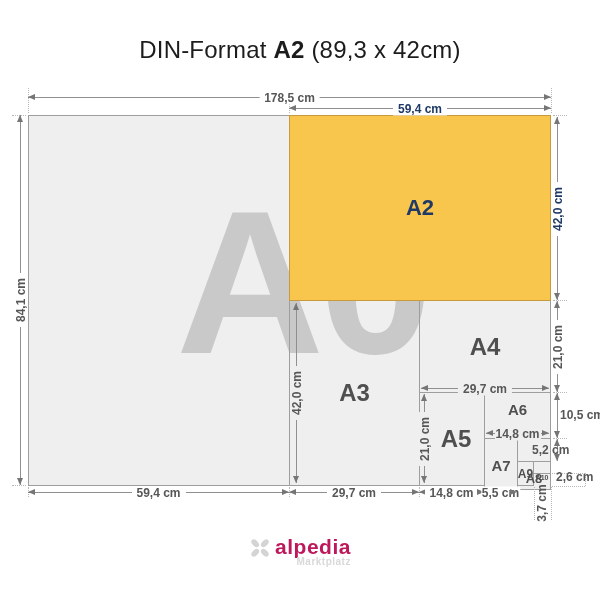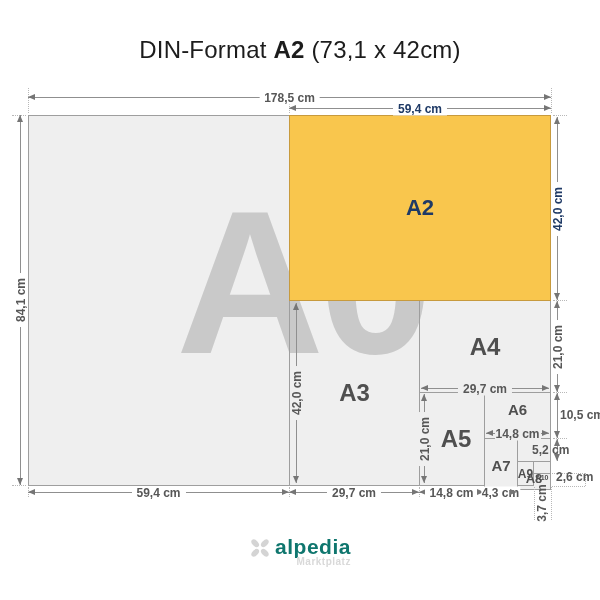--- a/index.html
+++ b/index.html
@@ -65,32 +65,32 @@
   
   .dot-v{position:absolute;width:0;border-left:1px dotted #B8B8B8;}
   .dot-h{position:absolute;height:0;border-top:1px dotted #B8B8B8;}
 
   
   .logo{position:absolute;left:0;top:536px;width:600px;
         display:flex;justify-content:center;align-items:flex-start;}
   .logo-icon{margin-right:4px;margin-top:1px;}
   .logo-icon ellipse{fill:#D4D4D4;}
   .logo-text{display:flex;flex-direction:column;align-items:flex-end;}
-  .logo-name{font-size:21px;font-weight:600;color:#0f766e;letter-spacing:.5px;line-height:22px;}
+  .logo-name{font-size:21px;font-weight:600;color:#be185d;letter-spacing:.5px;line-height:22px;}
   .logo-tag{font-size:10px;font-weight:600;color:#D9D9D9;letter-spacing:.5px;margin-top:-2px;}
 </style>
 </head>
 <body>
 
 <div id="stage">
 
   <div class="title">
     <span>DIN-Format</span>
     <span class="t-bold">A2</span>
-    <span>(73,1 x 42cm)</span>
+    <span>(89,3 x 42cm)</span>
   </div>
 
   <div class="paper" style="left:28px;top:115px;width:523px;height:371px;"></div>
 
   <div class="paper" style="left:289px;top:300px;width:131px;height:186px;">
     <div class="plabel" style="font-size:24px;">A3</div>
   </div>
   <div class="paper" style="left:419px;top:300px;width:132px;height:93px;">
     <div class="plabel" style="font-size:24px;">A4</div>
   </div>
@@ -162,21 +162,21 @@
   <div class="dim-h" style="left:28px;top:492px;width:261px;">
     <span class="dlbl">59,4 cm</span>
   </div>
   <div class="dim-h" style="left:289px;top:492px;width:130px;">
     <span class="dlbl">29,7 cm</span>
   </div>
   <div class="dim-h" style="left:419px;top:492px;width:65px;">
     <span class="dlbl">14,8 cm</span>
   </div>
   <div class="dim-h tight" style="left:484px;top:492px;width:33px;">
-    <span class="dlbl">4,3 cm</span>
+    <span class="dlbl">5,5 cm</span>
   </div>
   <div class="rot-lbl" style="left:523px;top:497px;width:38px;height:12px;">3,7 cm</div>
 
   <div class="dot-v" style="left:28px;top:88px;height:25px;"></div>
   <div class="dot-v" style="left:289px;top:100px;height:13px;"></div>
   <div class="dot-v" style="left:551px;top:88px;height:25px;"></div>
   <div class="dot-h" style="left:12px;top:115px;width:14px;"></div>
   <div class="dot-h" style="left:12px;top:485px;width:14px;"></div>
   <div class="dot-h" style="left:553px;top:115px;width:14px;"></div>
   <div class="dot-h" style="left:553px;top:300px;width:14px;"></div>

